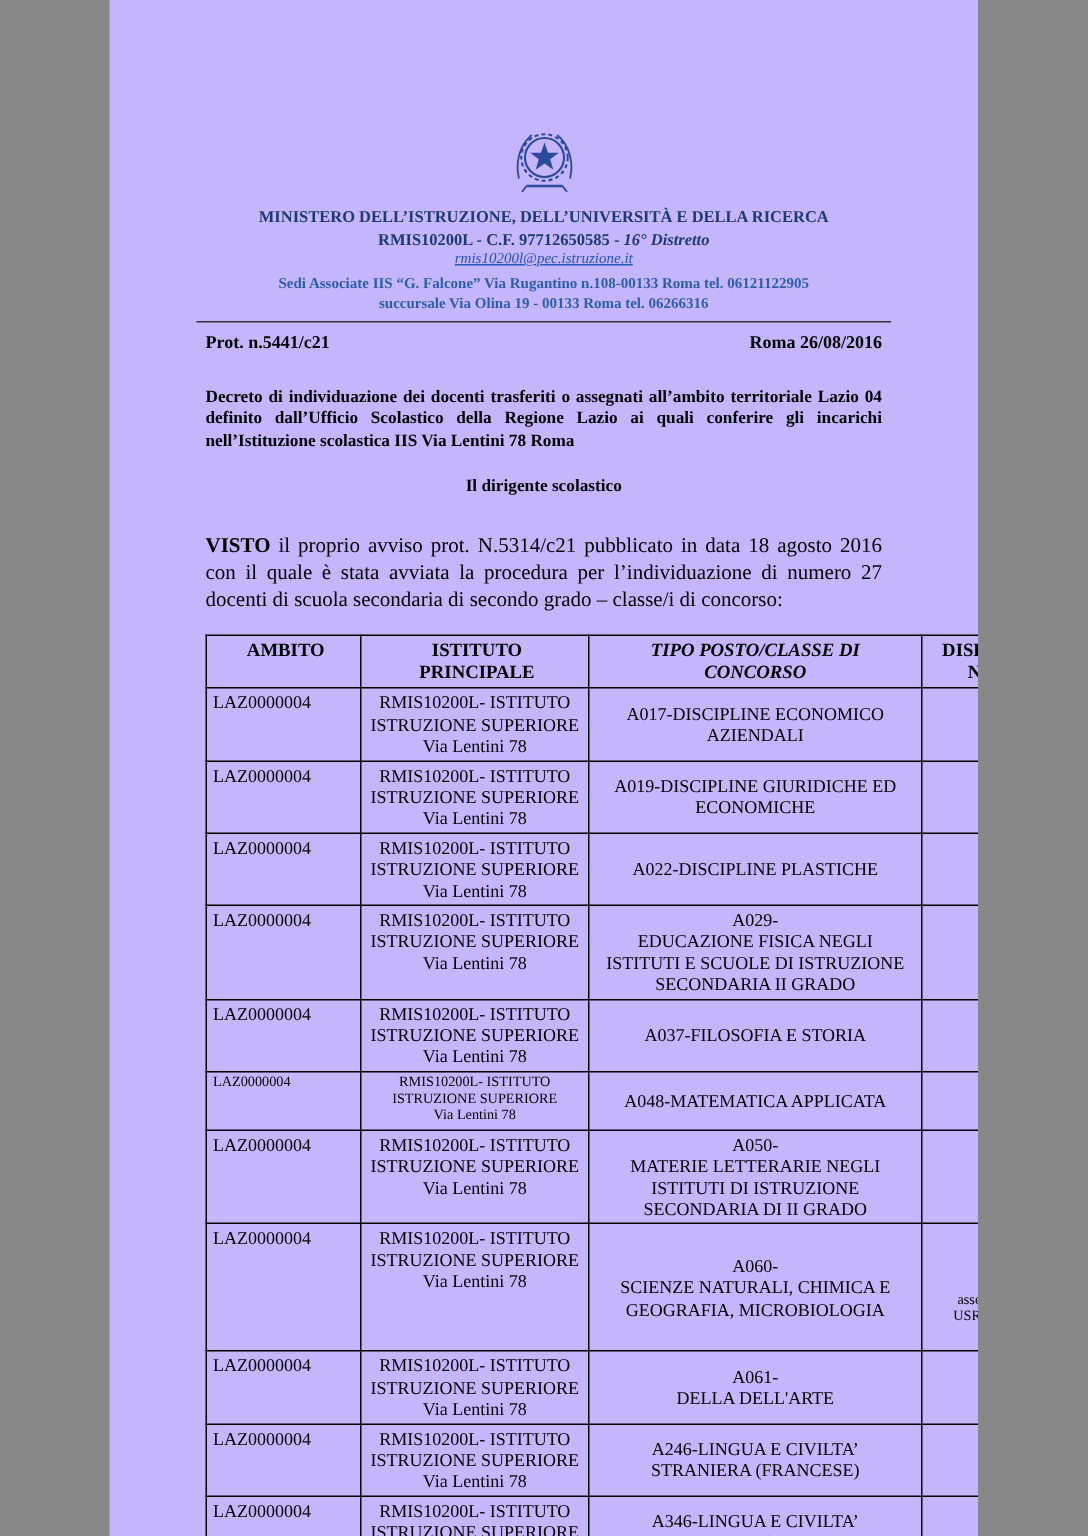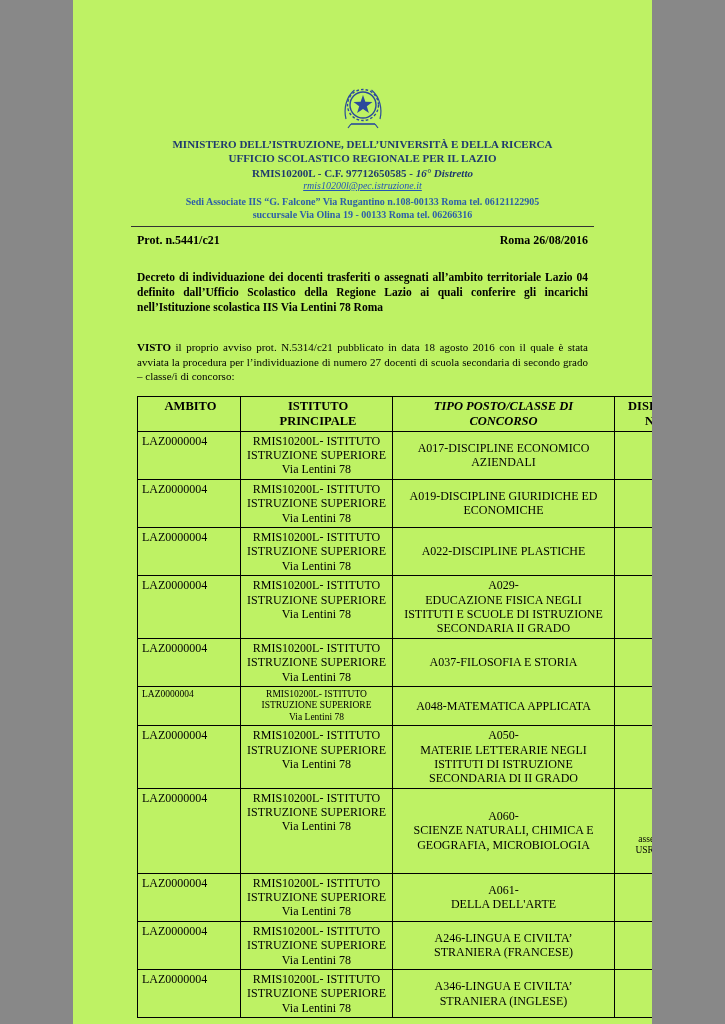--- a/index.html
+++ b/index.html
@@ -2,21 +2,21 @@
 <html lang="it" style="--navy: #1f3a6e; --blue: #2d5fa8; --link: #2456b8;"><head>
 <meta charset="utf-8">
 <style>
   :root{
     --navy:#1f3a6e;
     --blue:#2d5fa8;
     --link:#2456b8;
   }
   html,body{margin:0;padding:0;background:#888;}
   .page{
-    width:579px;height:1024px;margin:0 auto;background:#bef264;
+    width:579px;height:1024px;margin:0 auto;background:#c4b5fd;
     overflow:hidden;position:relative;
     font-family:"Liberation Serif","DejaVu Serif",serif;color:#000;
   }
   .content{padding:80px 64px 0 64px;}
   
   .emblem-wrap{text-align:center;margin-bottom:4px;}
   .emblem-wrap svg{display:inline-block;}
   .hdr{ text-align:center;color:var(--navy);}
   .hdr-l1{font-size:11px;font-weight:bold;line-height:1.25;}
   .hdr-l2{font-size:11px;font-weight:bold;line-height:1.25;}
@@ -39,21 +39,21 @@
   .prot-row{
     display:flex;justify-content:space-between;align-items:baseline;
     font-size:12px;font-weight:bold;margin-top:6px;
   }
   
   .decree{
     font-size:11.5px;font-weight:bold;text-align:justify;
     line-height:1.28;margin-top:22px;
   }
   .dirigente{font-size:11.5px;font-weight:bold;text-align:center;margin-top:16px;}
-  .visto{font-size:11px;text-align:justify;line-height:1.28;margin-top:26px;}
+  .visto{font-size:14px;text-align:justify;line-height:1.28;margin-top:26px;}
   .visto b{font-weight:bold;}
   
   table.doc{
     border-collapse:collapse;table-layout:fixed;width:597px;margin-top:13px;
   }
   table.doc th,table.doc td{
     border:1px solid #000;padding:2px 4px;
     font-size:12px;line-height:1.2;white-space:pre-line;
     overflow:hidden;
   }
@@ -84,38 +84,38 @@
           <path d="M41,39 C43.5,29 41,17 32.5,10" stroke-width="1.2"></path>
           <path d="M12,44 L36,44" stroke-width="1.6"></path>
           <path d="M12,44 L9,48 M36,44 L39,48" stroke-width="1.2"></path>
         </g>
         <polygon fill="#2b4a9c" points="24,15 26.35,21.76 33.5,21.9 27.8,26.24 29.9,33.1 24,29 18.1,33.1 20.2,26.24 14.5,21.9 21.65,21.76"></polygon>
       </svg>
     </div>
 
     <div class="hdr">
       <div class="hdr-l1">MINISTERO DELL’ISTRUZIONE,  DELL’UNIVERSITÀ E DELLA RICERCA</div>
-      <div class="hdr-l2">UFFICIO SCOLASTICO REGIONALE PER IL LAZIO</div>
       <div class="hdr-l4"><span>RMIS10200L   -  C.F. 97712650585 - </span><span class="district">16° Distretto</span></div>
     </div>
 
     <div class="sede-pec"><a href="#">rmis10200l@pec.istruzione.it</a></div>
 
     <div class="assoc">Sedi Associate IIS “G. Falcone” Via Rugantino n.108-00133 Roma tel. 06121122905</div>
     <div class="succ">succursale Via Olina  19 - 00133 Roma tel. 06266316</div>
 
     <hr class="rule">
 
     <div class="prot-row">
       <span>Prot. n.5441/c21</span>
       <span>Roma 26/08/2016</span>
     </div>
 
     <p class="decree">Decreto di individuazione dei docenti trasferiti o assegnati all’ambito territoriale Lazio 04 definito dall’Ufficio Scolastico della Regione  Lazio ai quali conferire gli incarichi nell’Istituzione scolastica IIS Via Lentini 78 Roma</p>
 
+    <p class="dirigente">Il dirigente scolastico</p>
 
     <p class="visto"><b>VISTO</b><span> il proprio avviso prot. N.5314/c21  pubblicato in data  18 agosto 2016 con il quale è stata avviata la procedura per  l’individuazione di numero  27  docenti di scuola secondaria di secondo grado – classe/i  di concorso:</span></p>
 
     <table class="doc">
       <colgroup>
         <col class="col-amb">
           <col class="col-ist">
           <col class="col-tipo">
           <col class="col-disp">
       </colgroup>

